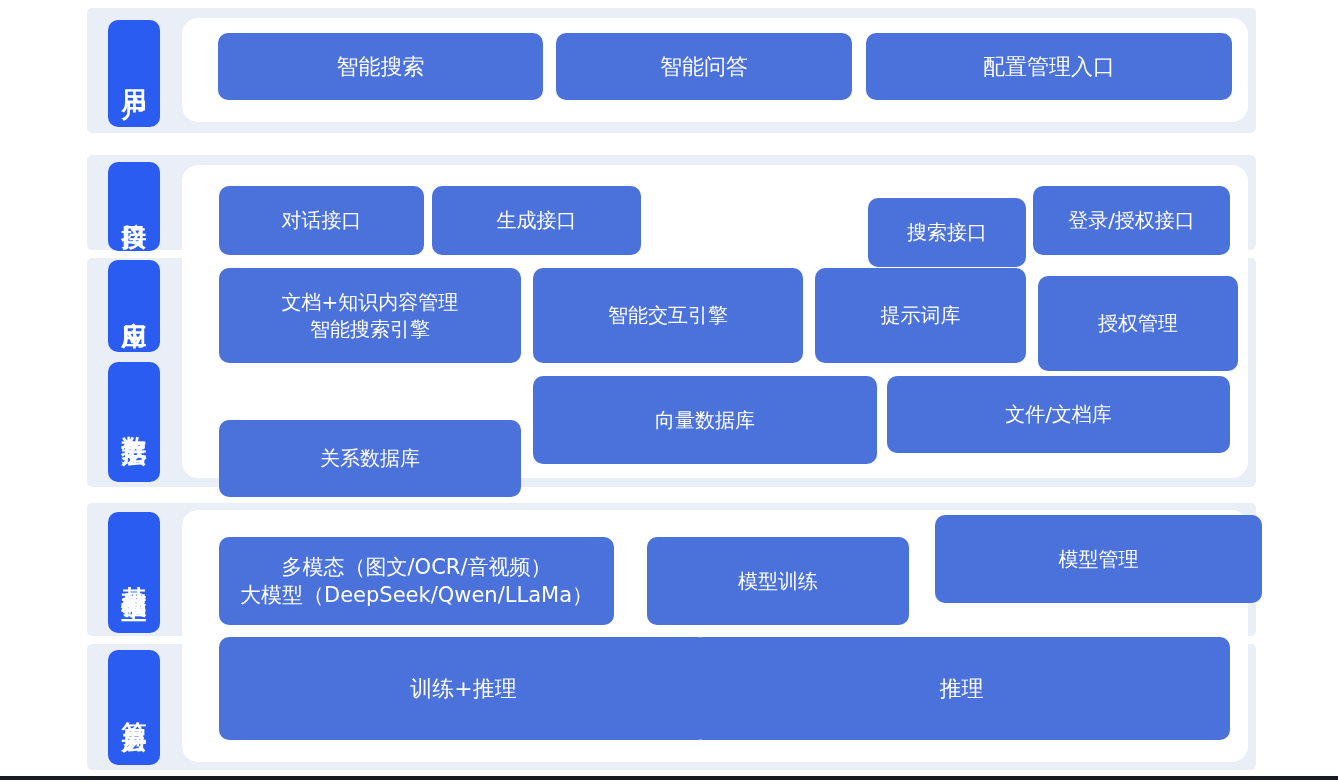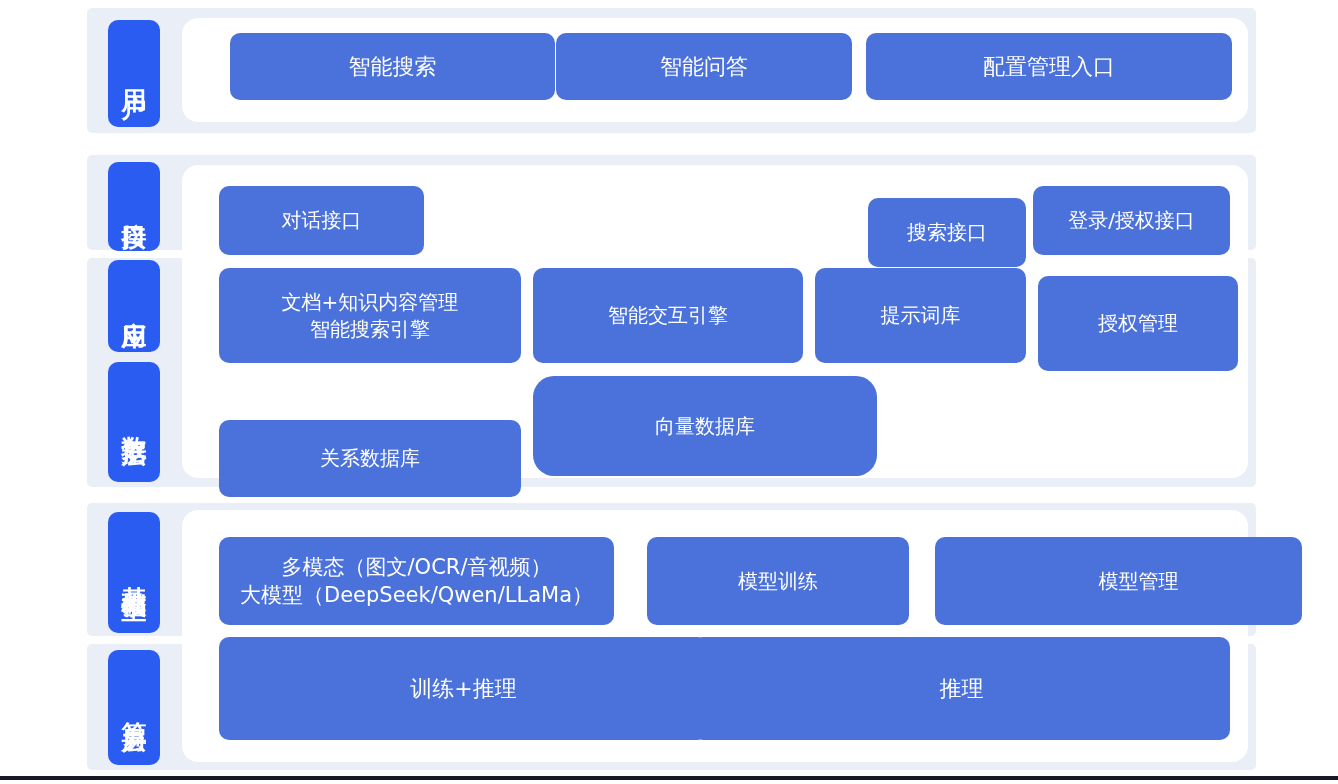--- a/index.html
+++ b/index.html
@@ -31,42 +31,42 @@
   #label-data{top:362px;height:120px;}
   #label-foundation{top:512px;height:121px;}
   #label-compute{top:650px;height:115px;}
 
   .btn{
     position:absolute;background:#4b71da;border-radius:10px;color:#ffffff;
     display:flex;flex-direction:column;align-items:center;justify-content:center;
     font-size:20px;line-height:1.35;text-align:center;white-space:nowrap;
   }
   .btn.big{font-size:22px;}
-  #b-u1{top:33px;left:230px;width:325px;height:67px;font-family:Liberation Serif, serif;}
+  #b-u1{top:33px;left:218px;width:325px;height:67px;font-family:Liberation Serif, serif;}
   #b-u2{top:33px;left:556px;width:296px;height:67px;}
   #b-u3{top:33px;left:866px;width:366px;height:67px;}
 
   #b-i1{top:186px;left:219px;width:205px;height:69px;}
   #b-i2{top:186px;left:432px;width:209px;height:69px;}
   #b-i3{top:186px;left:651px;width:201px;height:69px;}
   #b-i4{top:198px;left:868px;width:158px;height:69px;}
   #b-i5{top:186px;left:1033px;width:197px;height:69px;}
 
   #b-a1{top:268px;left:219px;width:302px;height:95px;}
   #b-a2{top:268px;left:533px;width:270px;height:95px;}
   #b-a3{top:268px;left:815px;width:211px;height:95px;}
   #b-a4{top:276px;left:1038px;width:200px;height:95px;}
 
   #b-d1{top:376px;left:219px;width:302px;height:77px;margin-top:44px;}
-  #b-d2{top:376px;left:533px;width:344px;height:100px;border-radius:21px;}
+  #b-d2{top:376px;left:533px;width:344px;height:88px;}
   #b-d3{top:376px;left:887px;width:343px;height:77px;}
 
   #b-f1{top:537px;left:219px;width:395px;height:88px;font-size:21px;}
   #b-f2{top:537px;left:641px;width:262px;height:88px;margin-left:6px;}
-  #b-f3{top:537px;left:935px;width:327px;height:88px;padding-left:40px;}
+  #b-f3{top:515px;left:935px;width:327px;height:88px;}
 
   #b-c1{top:637px;left:219px;width:489px;height:103px;}
   #b-c2{top:637px;left:693px;width:537px;height:103px;}
 
   .rule{position:absolute;left:0;top:776px;width:1338px;height:4px;background:#171a23;}
 </style>
 </head>
 <body>
 
 <div class="stage">
@@ -86,33 +86,35 @@
   <div class="llabel" id="label-app">应用</div>
   <div class="llabel" id="label-data">数据层</div>
   <div class="llabel" id="label-foundation">基础模型</div>
   <div class="llabel" id="label-compute">算力层</div>
 
   <div class="btn big" id="b-u1">智能搜索</div>
   <div class="btn big" id="b-u3">配置管理入口</div>
   <div class="btn big" id="b-u2">智能问答</div>
 
   <div class="btn" id="b-i1">对话接口</div>
+  <div class="btn" id="b-i2">生成接口</div>
   <div class="btn" id="b-i4">搜索接口</div>
   <div class="btn" id="b-i5">登录/授权接口</div>
 
   <div class="btn" id="b-a1">
     <span>文档+知识内容管理</span>
     <span>智能搜索引擎</span>
   </div>
   <div class="btn" id="b-a2">智能交互引擎</div>
   <div class="btn" id="b-a3">提示词库</div>
   <div class="btn" id="b-a4">授权管理</div>
 
   <div class="btn" id="b-d1">关系数据库</div>
   <div class="btn" id="b-d2">向量数据库</div>
+  <div class="btn" id="b-d3">文件/文档库</div>
 
   <div class="btn" id="b-f1">
     <span>多模态（图文/OCR/音视频）</span>
     <span>大模型（DeepSeek/Qwen/LLaMa）</span>
   </div>
   <div class="btn" id="b-f2">模型训练</div>
   <div class="btn" id="b-f3">模型管理</div>
 
   <div class="btn big" id="b-c1">训练+推理</div>
   <div class="btn big" id="b-c2">推理</div>

